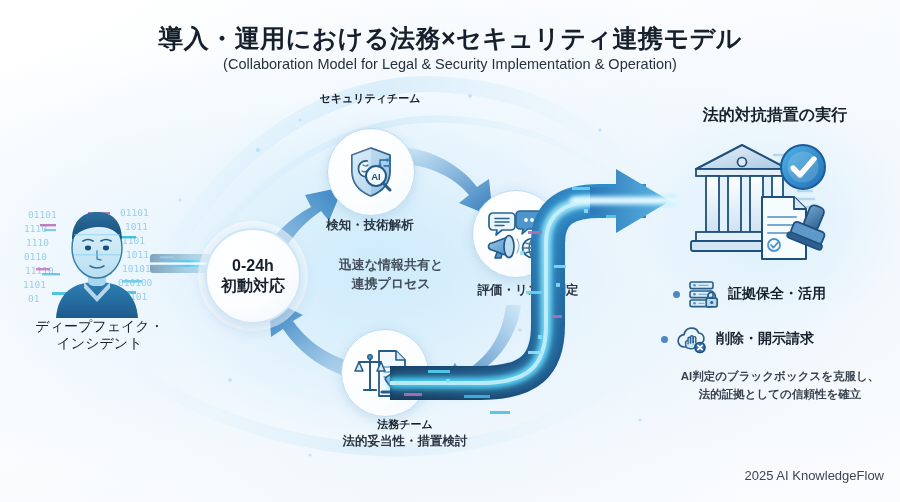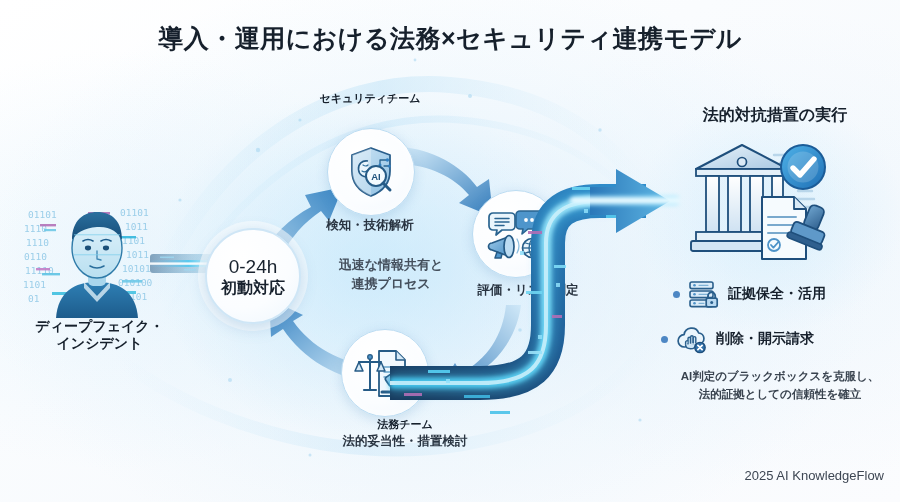--- a/index.html
+++ b/index.html
@@ -31,39 +31,39 @@
   .node{border-radius:50%;background:
       radial-gradient(circle at 36% 30%, #ffffff 0%, #fbfdff 58%, #eef6fd 100%);
     border:1.6px solid #bcdcf2;
     box-shadow:0 3px 12px rgba(80,140,190,.22), inset 0 0 14px rgba(255,255,255,.9);
     display:flex;align-items:center;justify-content:center;}
 
   
   #hub{left:205px;top:228px;width:92px;height:92px;border:2px solid #cfe6f6;
     box-shadow:0 4px 16px rgba(70,130,185,.25), 0 0 0 7px rgba(255,255,255,.55);
     flex-direction:column;}
-  #hub-time{font-size:19px;font-weight:normal;color:#18222e;line-height:1;}
+  #hub-time{font-size:16px;font-weight:bold;color:#18222e;line-height:1;}
   #hub-label{font-size:16px;font-weight:bold;color:#18222e;margin-top:4px;line-height:1;}
 
   .node-lg{width:86px;height:86px;text-align:right;}
 
   
   .node-title{font-size:11px;font-weight:bold;color:#16202c;line-height:1.18;}
   .node-cap{font-size:12.5px;font-weight:bold;color:#2a3542;line-height:1.2;}
   .mid-cap{font-size:13px;font-weight:bold;color:#444f5c;line-height:1.45;}
 
   
   .bullet{display:flex;align-items:center;gap:8px;}
   .bullet-dot{width:7px;height:7px;border-radius:50%;background:#4d87c4;flex:0 0 auto;}
   .bullet-text{font-size:14px;font-weight:bold;color:#17212d;white-space:nowrap;}
 
   #right-note{font-size:11.5px;font-weight:bold;color:#39434f;line-height:1.55;}
   #footer{font-size:13px;color:#3d4653;}
 
-  .incident-cap{font-size:14px;font-weight:bold;color:#16202c;line-height:1.22;}
+  .incident-cap{font-size:14px;font-weight:normal;color:#16202c;line-height:1.22;}
 
   svg{display:block;overflow:visible;}
 </style>
 </head>
 <body>
 
 <div id="stage">
 
   <svg class="abs" style="left:0;top:0;" width="900" height="502" viewBox="0 0 900 502">
     <defs>
@@ -508,18 +508,21 @@
   </div>
 
   <div class="abs ctr" style="left:660px;top:368px;width:240px;">
     <div id="right-note">AI判定のブラックボックスを克服し、</div>
     <div id="right-note">法的証拠としての信頼性を確立</div>
   </div>
 
   <div class="abs ctr" id="title-main">
     <span>導入・運用における法務×セキュリティ連携モデル</span>
   </div>
+  <div class="abs ctr" id="title-sub">
+    <span>(Collaboration Model for Legal &amp; Security Implementation &amp; Operation)</span>
+  </div>
 
   <div class="abs" id="footer" style="left:0;top:468px;width:884px;text-align:right;">
     <span>2025 AI KnowledgeFlow</span>
   </div>
 
 </div>
 
 </body></html>

